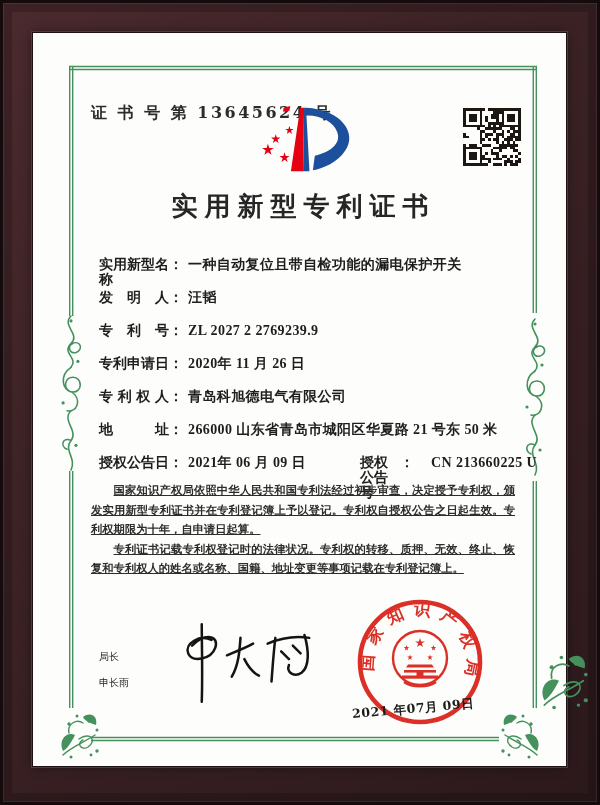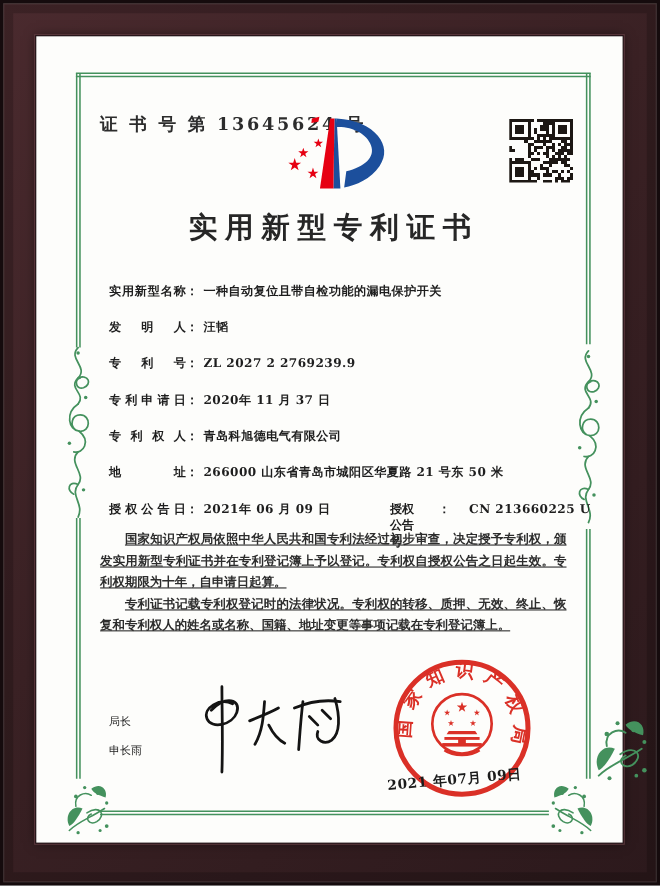--- a/index.html
+++ b/index.html
@@ -17,25 +17,25 @@
     box-shadow:0 0 0 1px #1d1013, 0 0 0 2px #5a373c, 0 0 10px rgba(0,0,0,.55);
   }
   .abs{position:absolute;}
   #cert-number{
     left:88px;top:100px;font-size:16px;font-weight:600;color:#2c2c2c;letter-spacing:2.5px;
   }
   #title{
     left:0;top:186px;width:100%;text-align:center;
     font-size:26px;font-weight:700;color:#262626;letter-spacing:7px;text-indent:7px;
   }
-  #fields{left:96px;top:254px;right:60px;font-size:11px;font-weight:700;color:#1e1e1e;}
+  #fields{left:96px;top:254px;right:60px;font-size:14px;font-weight:700;color:#1e1e1e;}
   .field-row{display:flex;align-items:flex-start;height:33px;line-height:15px;}
   .f-label{display:inline-block;width:70px;text-align:justify;text-align-last:justify;flex:none;}
   .f-colon{flex:none;}
-  .f-value{margin-left:5px;letter-spacing:.4px;white-space:nowrap;}
+  .f-value{margin-left:5px;letter-spacing:.4px;white-space:nowrap;font-family:Liberation Serif, serif;}
   .f-group2{display:flex;margin-left:54px;gap:12px;}
   #paragraphs{left:88px;top:478px;width:424px;font-size:11.3px;line-height:19.5px;
     color:#2d2d2d;font-weight:600;text-align:justify;text-decoration:underline;}
   #paragraphs p{margin:0;text-indent:2em;}
   #signer{left:96px;top:641px;font-size:10px;font-weight:400;color:#222;line-height:26px;}
   #signature-svg{left:160px;top:612px;}
   #seal-svg{left:347px;top:589px;}
   #seal-date{
     left:349px;top:697px;width:140px;font-size:12.5px;font-weight:700;color:#1c1c1c;
     letter-spacing:.5px;transform:rotate(-5deg);white-space:nowrap;
@@ -382,21 +382,21 @@
       <span class="f-value">汪韬</span>
     </div>
     <div class="field-row">
       <span class="f-label">专利号</span>
         <span class="f-colon">：</span>
       <span class="f-value">ZL 2027 2 2769239.9</span>
     </div>
     <div class="field-row">
       <span class="f-label">专利申请日</span>
         <span class="f-colon">：</span>
-      <span class="f-value">2020年 11 月 37 日</span>
+      <span class="f-value">2020年 11 月 26 日</span>
     </div>
     <div class="field-row">
       <span class="f-label">专利权人</span>
         <span class="f-colon">：</span>
       <span class="f-value">青岛科旭德电气有限公司</span>
     </div>
     <div class="field-row">
       <span class="f-label">地址</span>
         <span class="f-colon">：</span>
       <span class="f-value">266000 山东省青岛市城阳区华夏路 21 号东 50 米</span>

